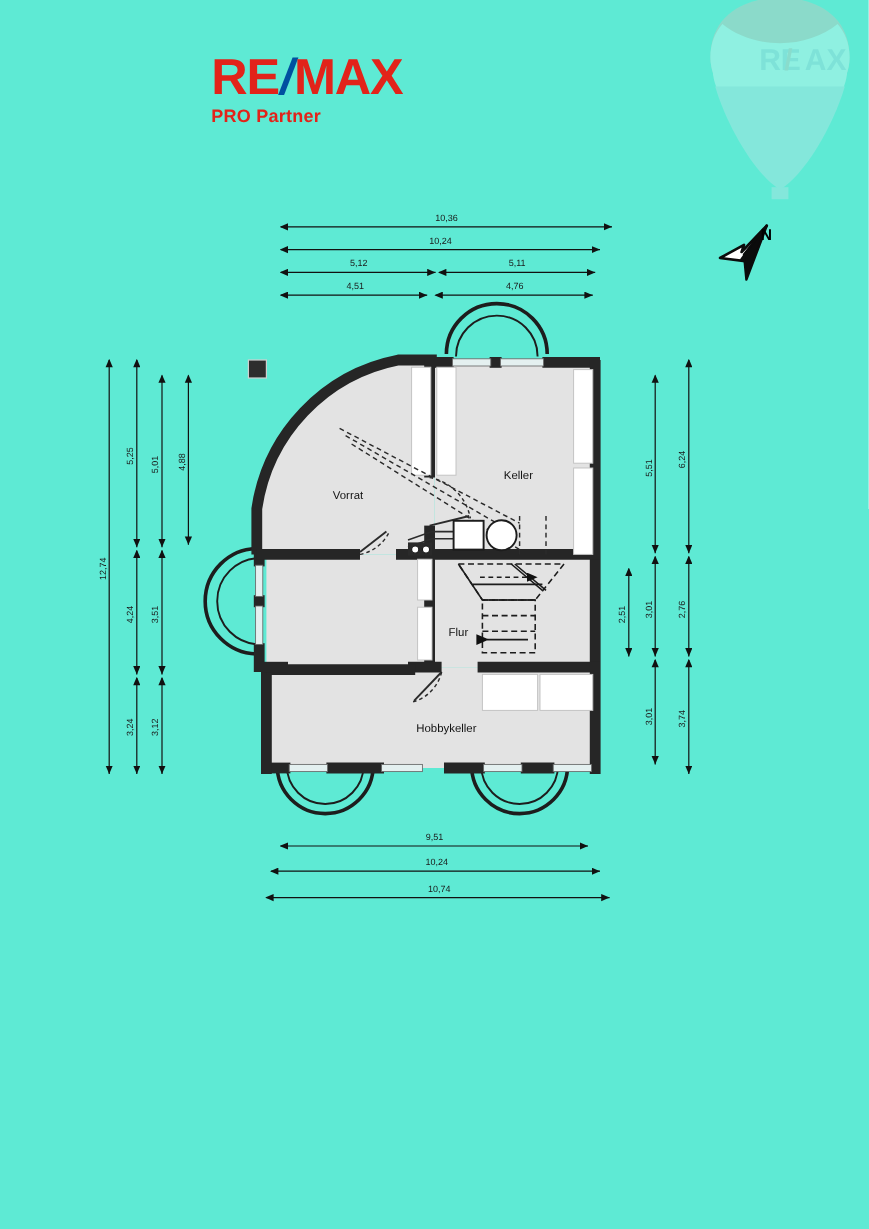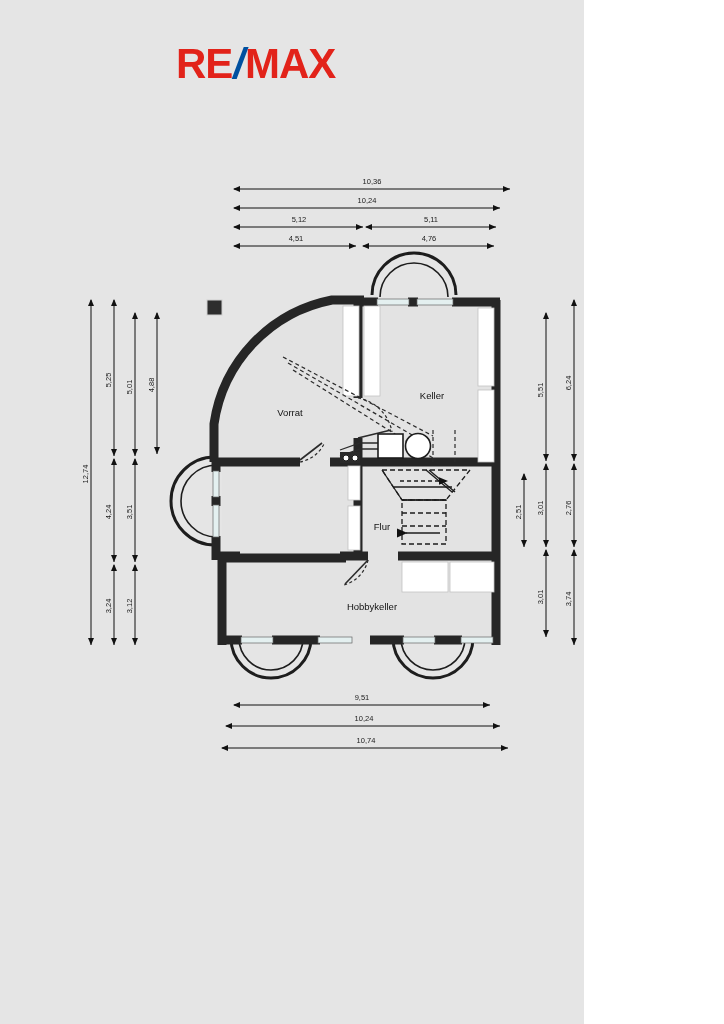--- a/index.html
+++ b/index.html
@@ -3,23 +3,23 @@
 <meta charset="utf-8">
 <style>
   * { box-sizing: border-box; }
   html, body {
     margin: 0; padding: 0;
     background: #ffffff;
     font-family: "Liberation Sans", sans-serif;
   }
   #page {
     position: relative;
-    width: 584px;
+    width: 724px;
     height: 1024px;
-    background: #e5e5e5;
+    background: #5eead4;
     overflow: hidden;
   }
 
   
   #watermark {
     position: absolute;
     left: 576px; top: -4px;
     width: 148px; height: 172px;
     opacity: 0.30;
     pointer-events: none;
@@ -80,20 +80,21 @@
     <path d="M18 62 C18 72, 22 80, 26 86 L122 86 C126 80, 130 72, 130 62 Z" fill="#ffffff"></path>
     <text x="74" y="62" text-anchor="middle" font-family="Liberation Sans, sans-serif" font-size="25" font-weight="bold" fill="#c9d3e4">RE</text>
     <text x="74" y="62" text-anchor="middle" font-family="Liberation Sans, sans-serif" font-size="25" font-weight="bold" fill="#c9d3e4" transform="translate(38,0)">AX</text>
     <text x="74" y="62" text-anchor="middle" font-family="Liberation Sans, sans-serif" font-size="25" font-weight="bold" fill="#eebfbc" transform="translate(7,0)">/</text>
     <path d="M20 76 C30 110, 54 150, 74 162 C94 150, 118 110, 128 76 Z" fill="#dbe2ee"></path>
     <rect x="67" y="160" width="14" height="10" fill="#dbe2ee"></rect>
   </svg>
 
   <div id="logo">
     <div id="logo-main"><span>RE</span><span class="slash">/</span><span>MAX</span></div>
+    <div id="logo-sub">PRO Partner</div>
   </div>
 
   <svg id="north" viewBox="0 0 62 62">
     <path d="M47 6 L26 34 L32 36 L8 33 L28 22 L26 28 Z" fill="#ffffff" stroke="#0b0b0b" stroke-width="2.2" stroke-linejoin="round"></path>
     <path d="M47 6 L30 51 L28 30 Z" fill="#0b0b0b" stroke="#0b0b0b" stroke-width="2" stroke-linejoin="round"></path>
   </svg>
   <div id="north-label">N</div>
 
   <svg id="plan" viewBox="0 0 724 1024">
     <defs>

